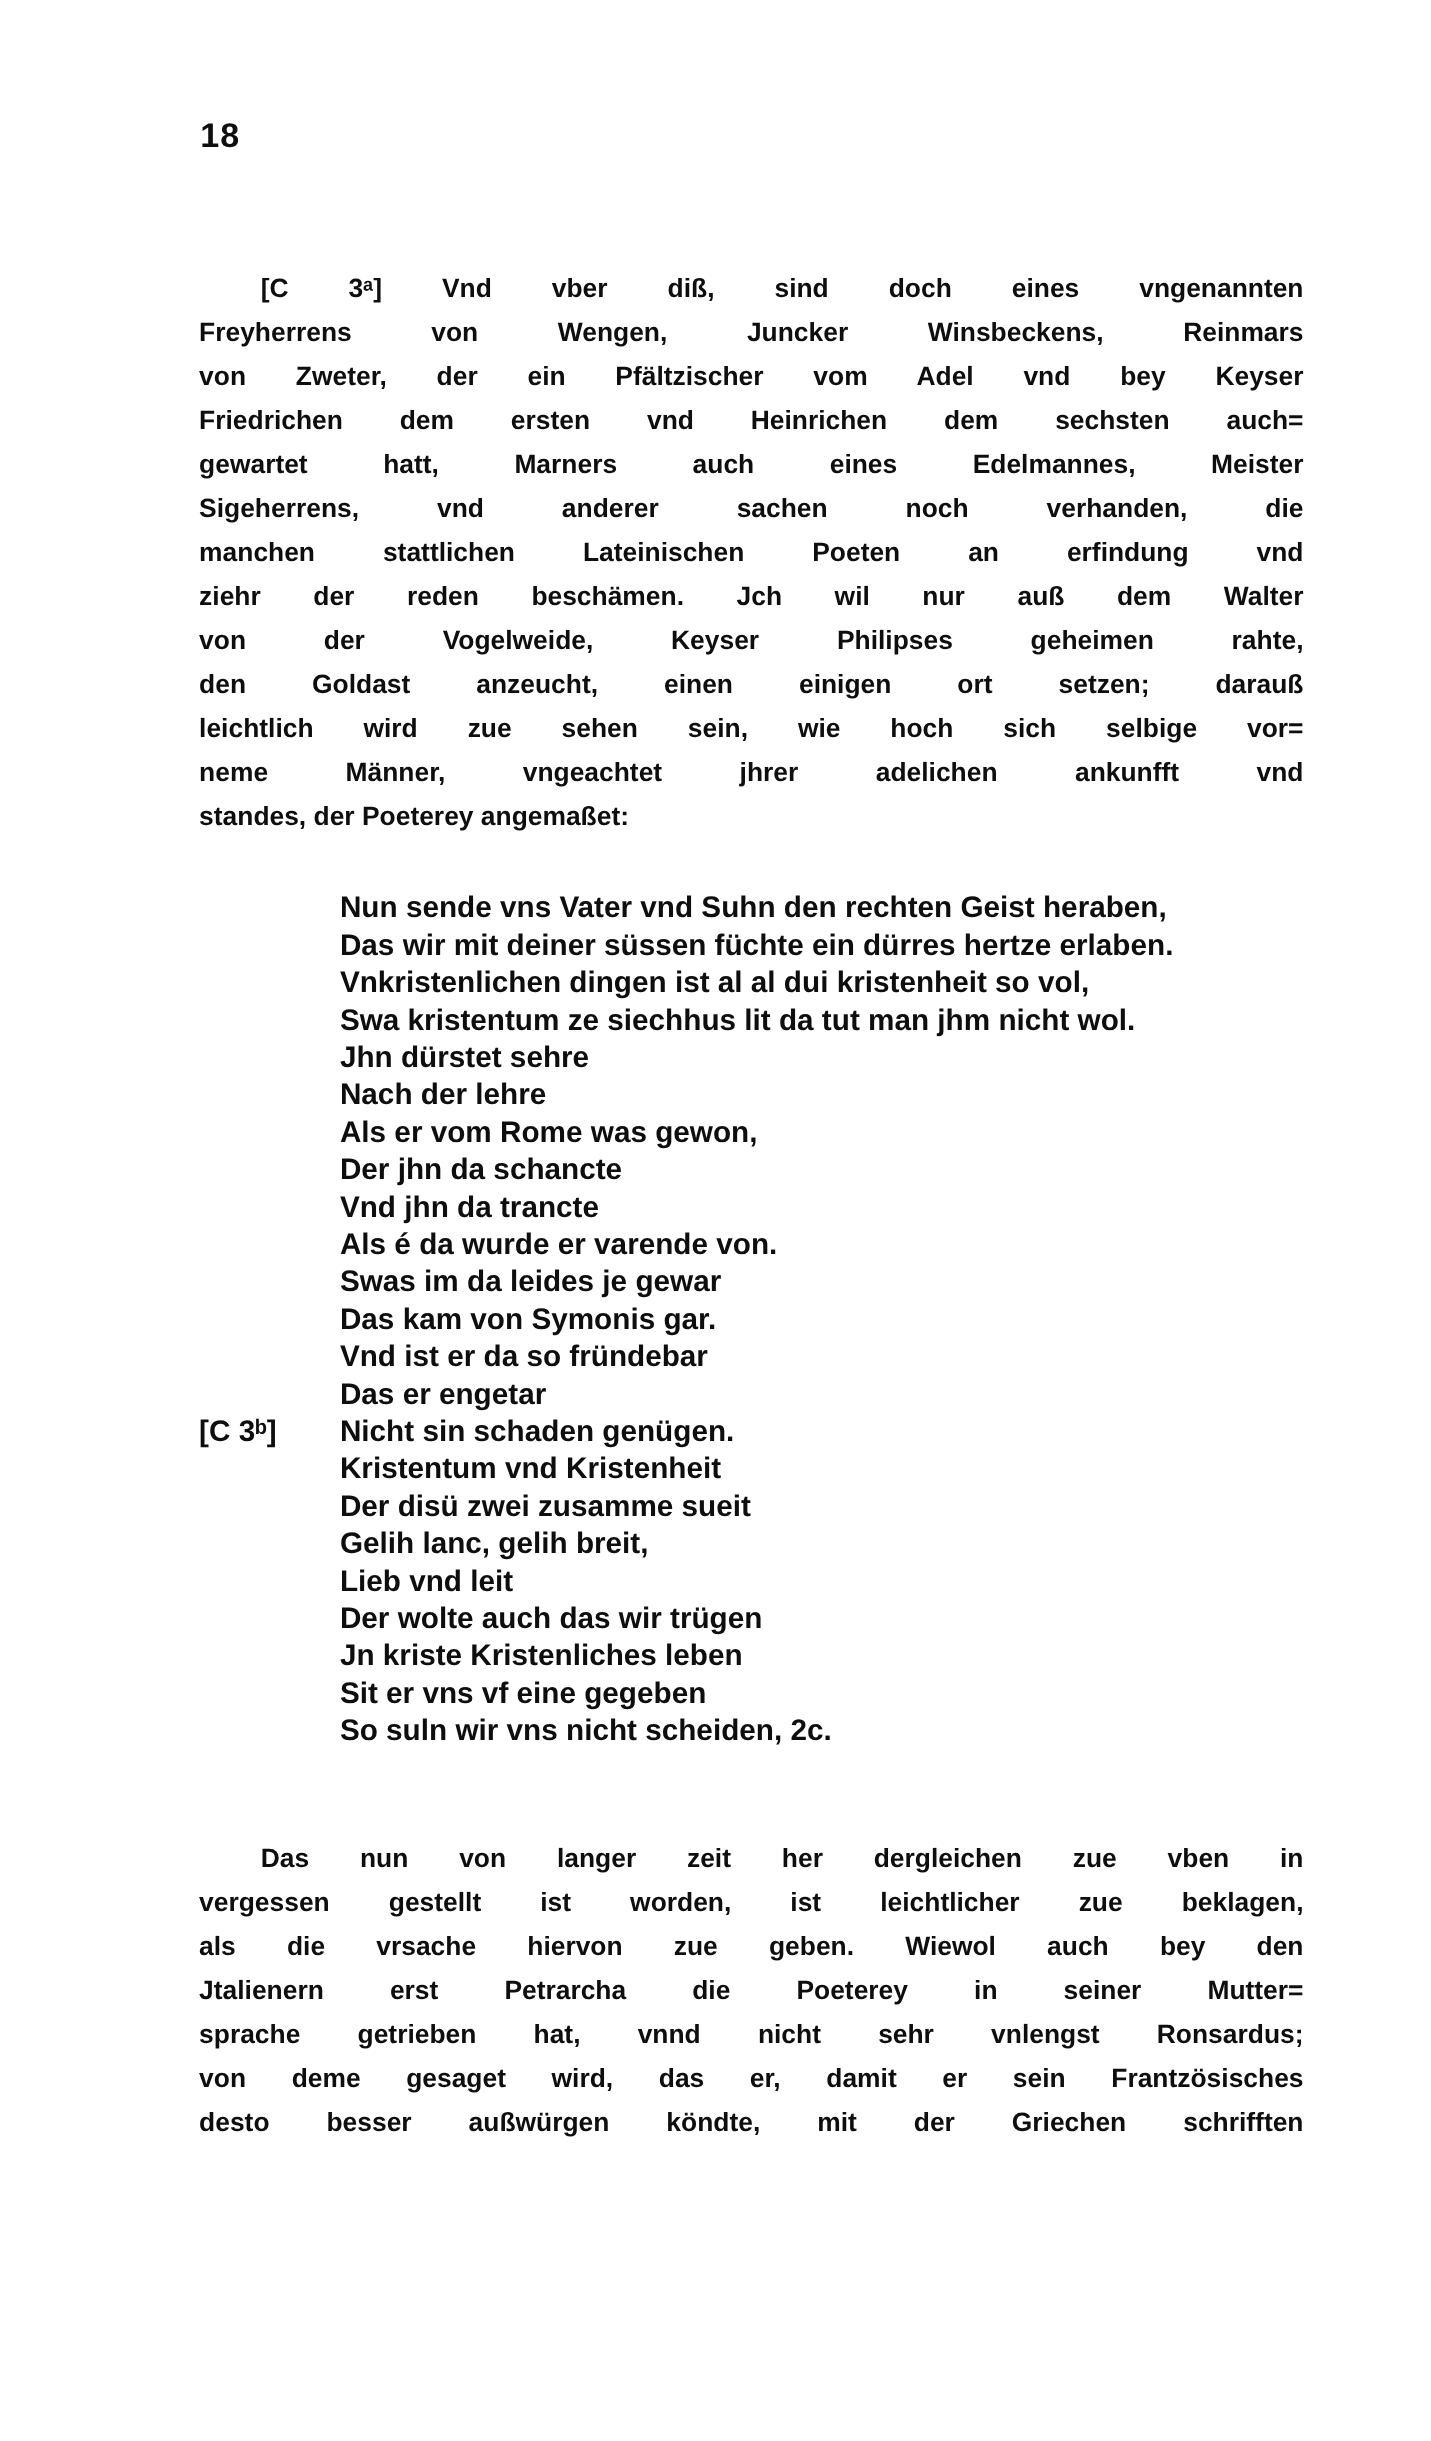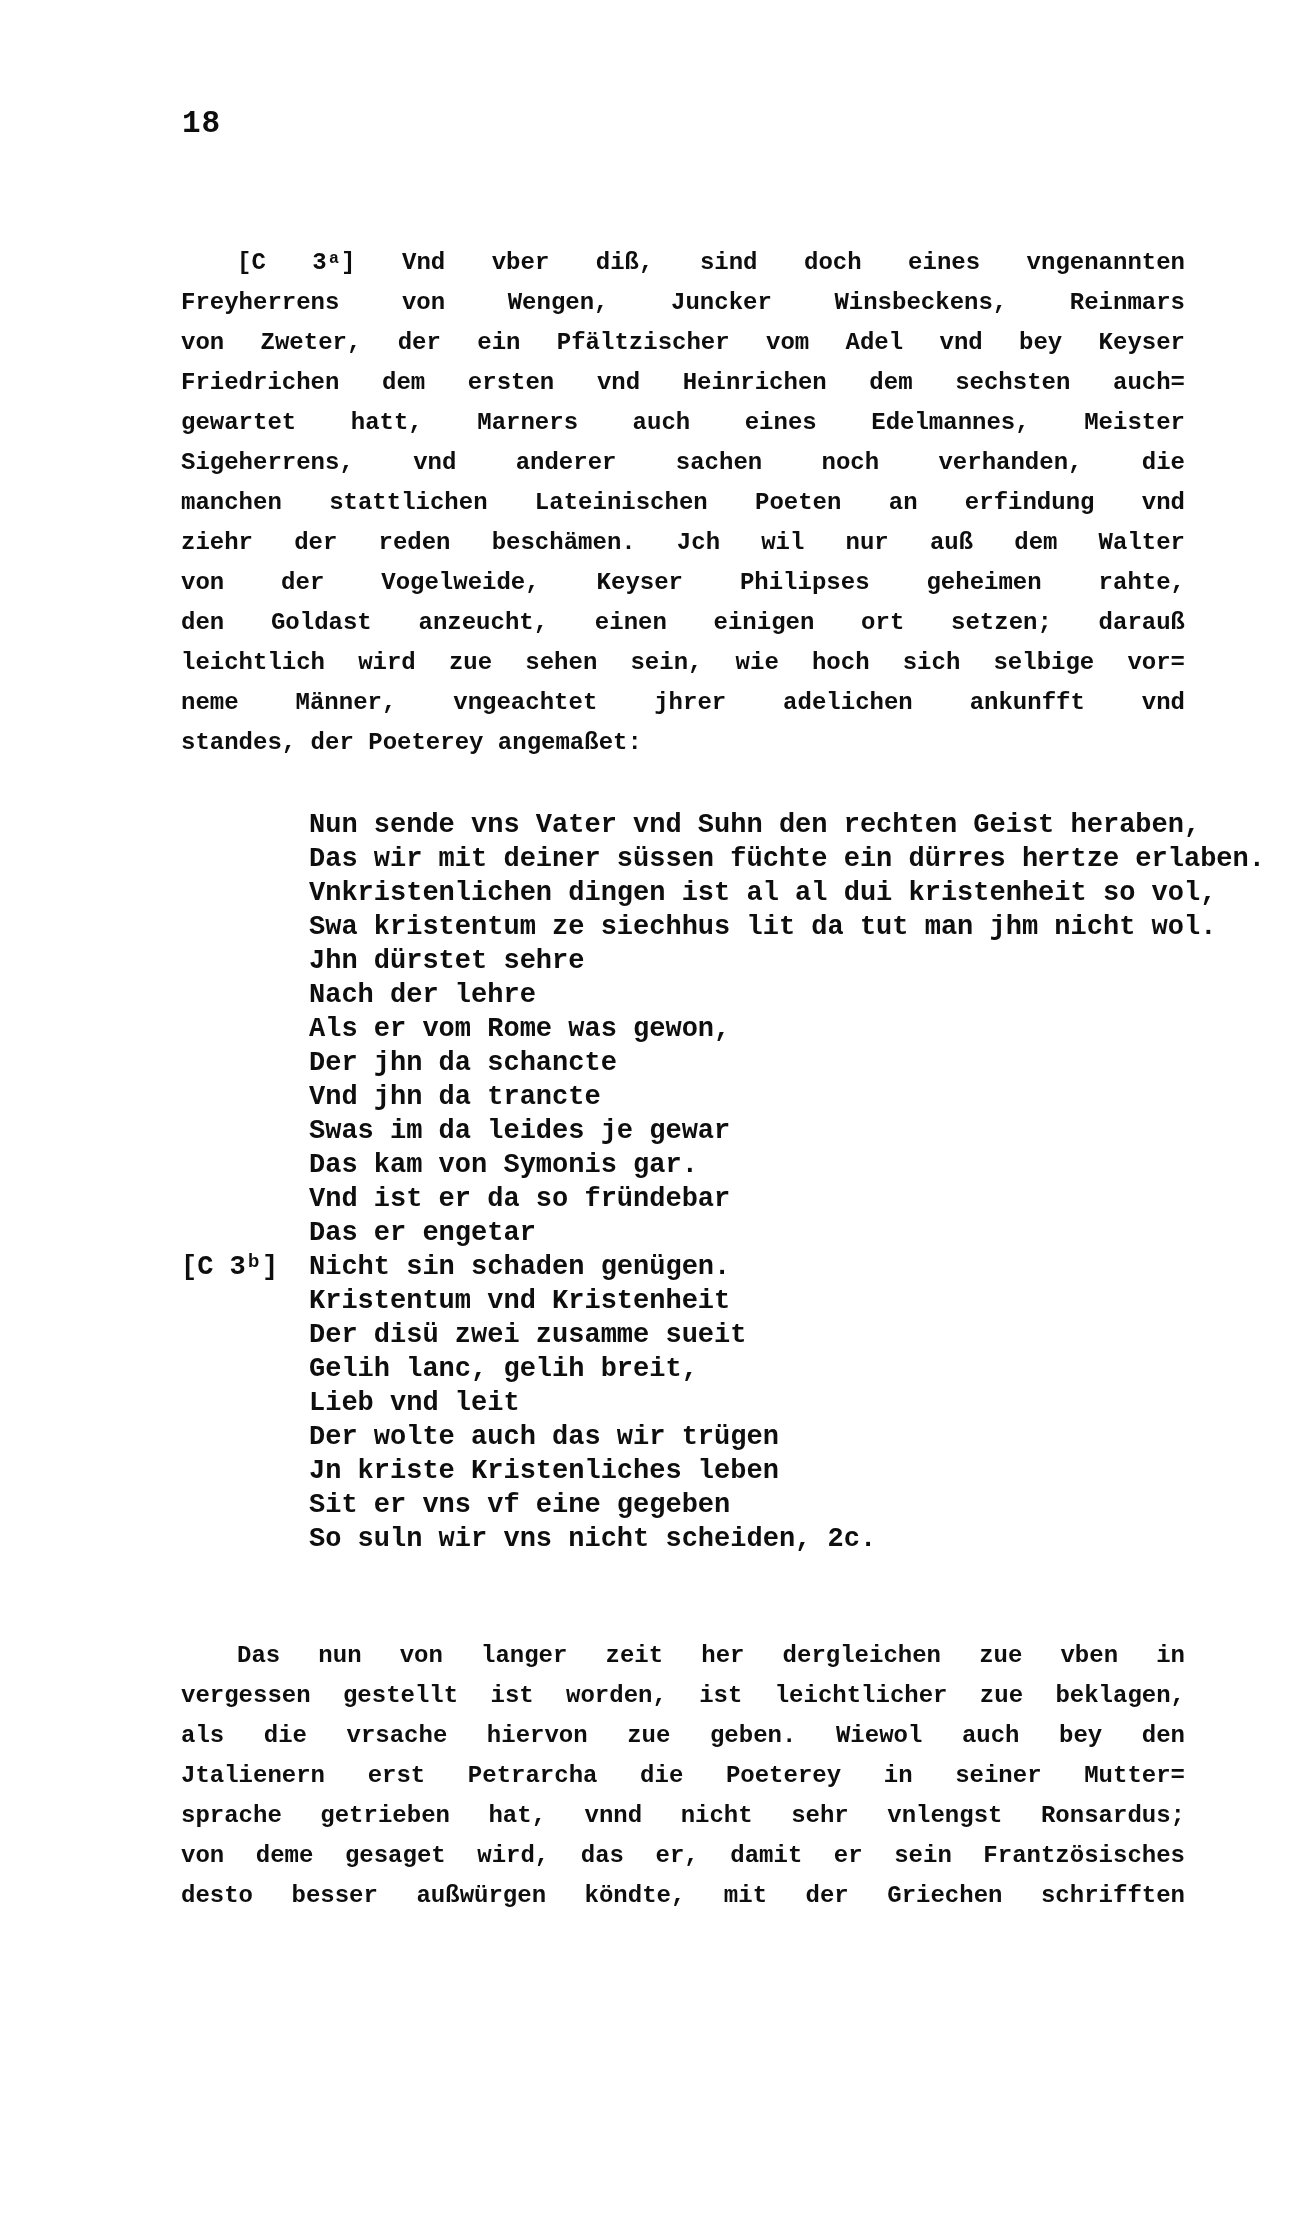--- a/index.html
+++ b/index.html
@@ -6,21 +6,21 @@
     margin: 0;
     padding: 0;
     background: #ffffff;
   }
   .page {
     position: relative;
     width: 1301px;
     height: 1949px;
     background: #ffffff;
     overflow: hidden;
-    font-family: Liberation Mono, monospace;
+    font-family: Liberation Sans, sans-serif;
     color: #0e0e0e;
   }
   .page-number {
     position: absolute;
     left: 182px;
     top: 106px;
     font-size: 31px;
     font-weight: bold;
     letter-spacing: 1px;
   }
@@ -90,20 +90,21 @@
     <div class="verse">
         <div class="line">Nun sende vns Vater vnd Suhn den rechten Geist heraben,</div>
         <div class="line">Das wir mit deiner süssen füchte ein dürres hertze erlaben.</div>
         <div class="line">Vnkristenlichen dingen ist al al dui kristenheit so vol,</div>
         <div class="line">Swa kristentum ze siechhus lit da tut man jhm nicht wol.</div>
         <div class="line">Jhn dürstet sehre</div>
         <div class="line">Nach der lehre</div>
         <div class="line">Als er vom Rome was gewon,</div>
         <div class="line">Der jhn da schancte</div>
         <div class="line">Vnd jhn da trancte</div>
+        <div class="line">Als é da wurde er varende von.</div>
         <div class="line">Swas im da leides je gewar</div>
         <div class="line">Das kam von Symonis gar.</div>
         <div class="line">Vnd ist er da so fründebar</div>
         <div class="line">Das er engetar</div>
         <div class="line"><span class="margin-sig">[C 3ᵇ]</span>Nicht sin schaden genügen.</div>
         <div class="line">Kristentum vnd Kristenheit</div>
         <div class="line">Der disü zwei zusamme sueit</div>
         <div class="line">Gelih lanc, gelih breit,</div>
         <div class="line">Lieb vnd leit</div>
         <div class="line">Der wolte auch das wir trügen</div>

